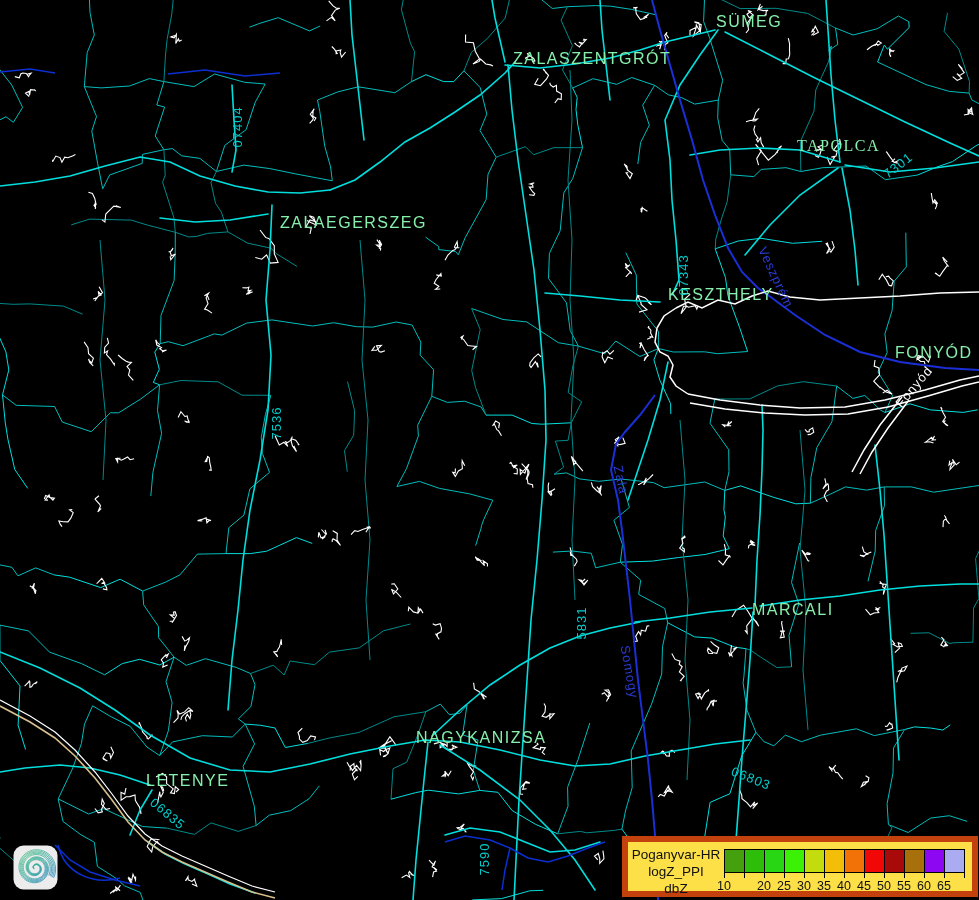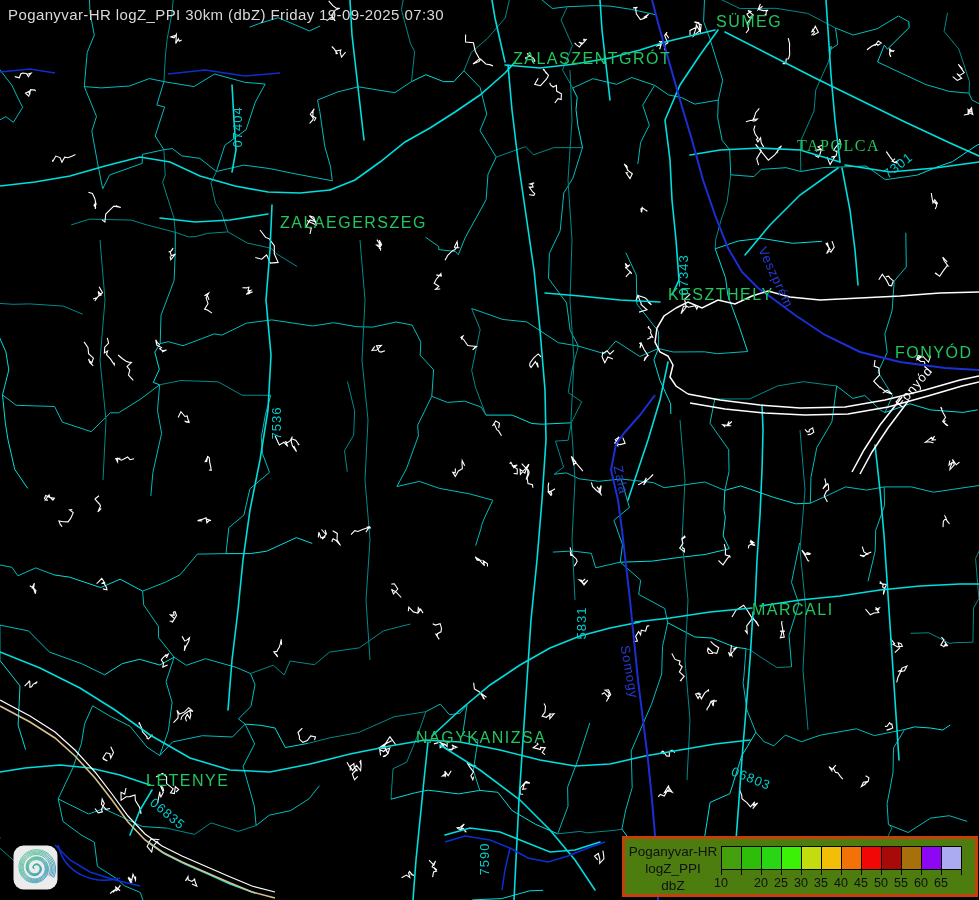--- a/index.html
+++ b/index.html
@@ -7,34 +7,34 @@
     position:relative;width:979px;height:900px;background:#000;overflow:hidden;
     font-family:"Liberation Sans",sans-serif;
   }
   #map-svg{position:absolute;left:0;top:0;}
   .title{
     position:absolute;left:8px;top:6px;color:#d9d9d9;font-size:15px;
     letter-spacing:.4px;white-space:nowrap;z-index:5;
   }
   #label-layer{position:absolute;left:0;top:0;width:979px;height:900px;z-index:4;pointer-events:none;}
   .city-label{
-    position:absolute;color:#22c55e;font-size:16px;letter-spacing:1.5px;
+    position:absolute;color:#86efac;font-size:16px;letter-spacing:1.5px;
     white-space:nowrap;transform-origin:left top;
   }
   .road-label{
     position:absolute;color:#00cccc;font-size:13px;letter-spacing:1px;
     white-space:nowrap;transform-origin:left center;
   }
   .region-label{
     position:absolute;font-size:13px;letter-spacing:1px;white-space:nowrap;
     transform-origin:left center;
   }
   .legend{
     position:absolute;left:622px;top:836px;width:356px;height:61px;
-    background:#4d7c0f;border:3px solid #c2410c;box-sizing:border-box;z-index:6;
+    background:#fde047;border:6px solid #c2410c;box-sizing:border-box;z-index:6;
   }
   .legend-text{
     position:absolute;left:0;top:4px;width:96px;text-align:center;color:#111;
     font-size:13.5px;line-height:17px;
   }
   .legend-scale{position:absolute;left:96px;top:7px;width:256px;height:50px;padding-left:12px;}
   .legend-swatches{position:absolute;left:0;top:0;height:24px;display:flex;}
   .legend-swatch{width:21px;height:24px;border:1px solid #000;margin-left:-1px;box-sizing:border-box;}
   .legend-swatch:first-child{margin-left:0;}
   .legend-tick{position:absolute;top:24px;width:1px;height:5px;background:#000;}
@@ -433,21 +433,20 @@
     <g stroke="#ffffff" stroke-width="1.5" fill="none">
       <path d="M979,292 940,293 900,296 860,298 820,300 790,297 768,291 752,296 735,304 718,300 702,308 688,302 676,308"></path>
       <path d="M676,308 664,316 657,328 655,342 660,352 668,356 673,365 670,377 676,386 688,394"></path>
       <path d="M688,394 720,400 760,405 800,408 845,407 885,400 925,390 960,380 979,376"></path>
       <path d="M690,403 725,409 765,413 805,415 848,414 888,407 928,396 962,386 979,382"></path>
       <path d="M902,397 880,425 864,450 852,472"></path>
       <path d="M909,400 888,428 872,452 860,474"></path>
     </g>
   </svg>
 
-  <div class="title">Poganyvar-HR logZ_PPI 30km (dbZ) Friday 19-09-2025 07:30</div>
 
   <div id="label-layer">
       <div class="city-label" style="left: 513px; top: 50px;">ZALASZENTGRÓT</div>
       <div class="city-label" style="left: 716px; top: 13px;">SÜMEG</div>
       <div class="city-label" style="left: 797px; top: 137px; font-family: Liberation Serif, serif;">TAPOLCA</div>
       <div class="city-label" style="left: 280px; top: 214px;">ZALAEGERSZEG</div>
       <div class="city-label" style="left: 668px; top: 286px;">KESZTHELY</div>
       <div class="city-label" style="left: 895px; top: 344px;">FONYÓD</div>
       <div class="city-label" style="left: 752px; top: 601px;">MARCALI</div>
       <div class="city-label" style="left: 416px; top: 729px;">NAGYKANIZSA</div>

